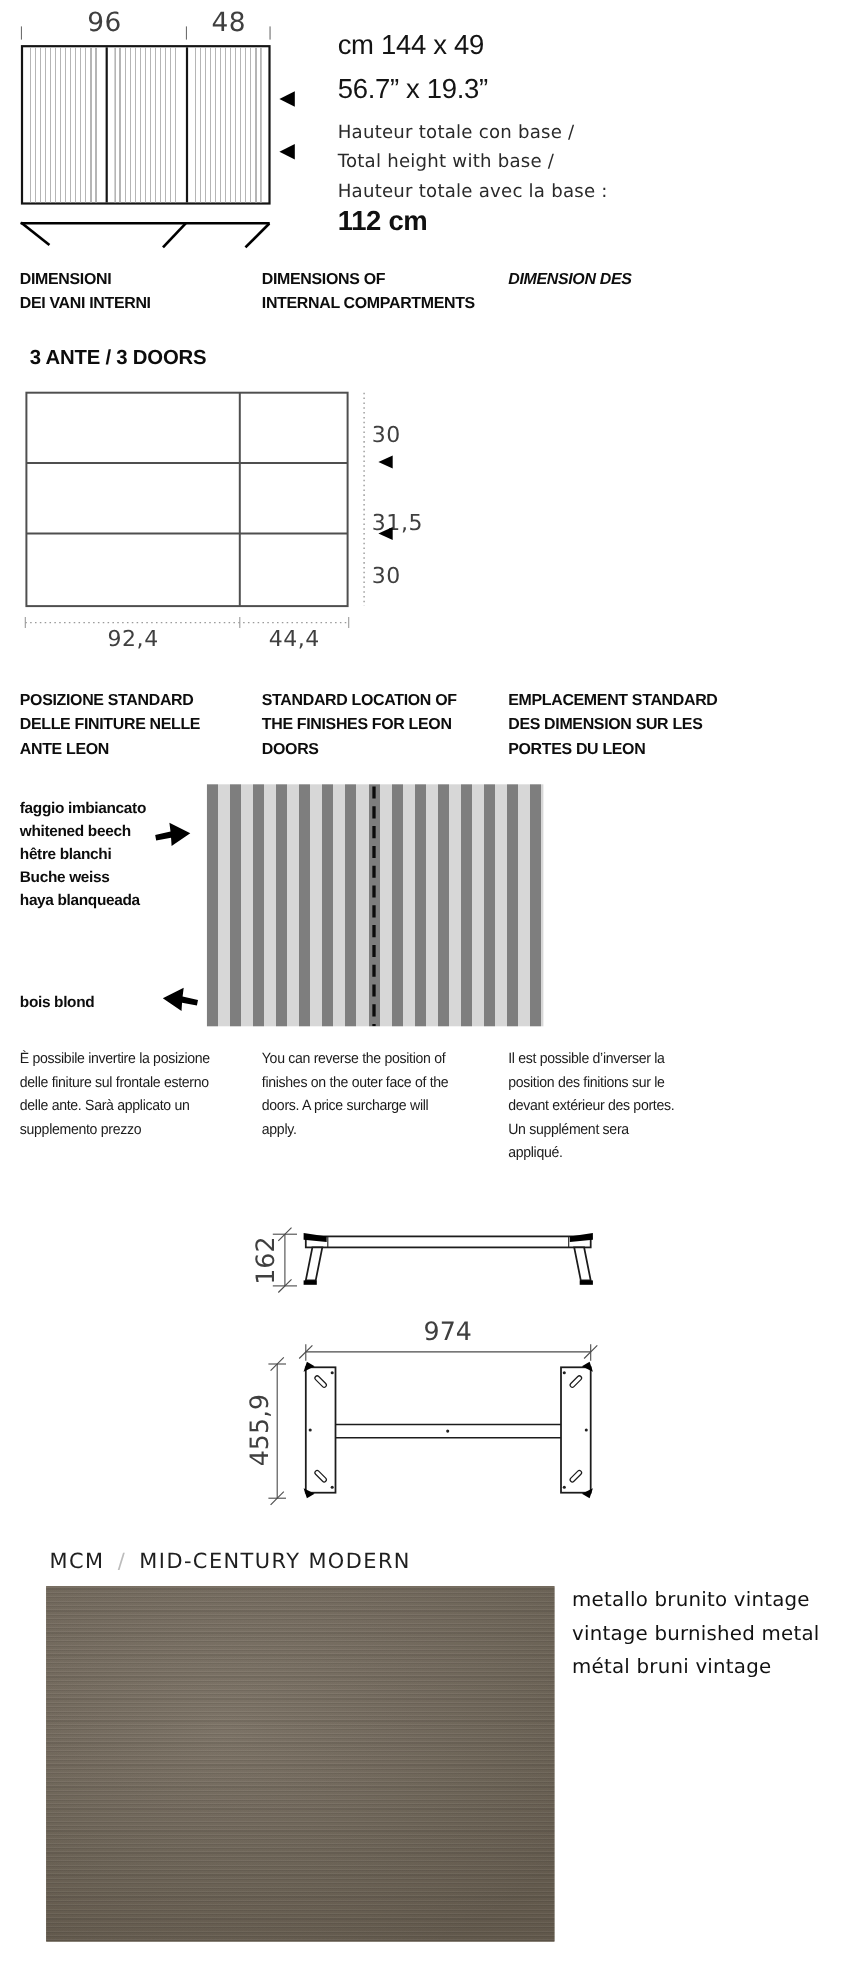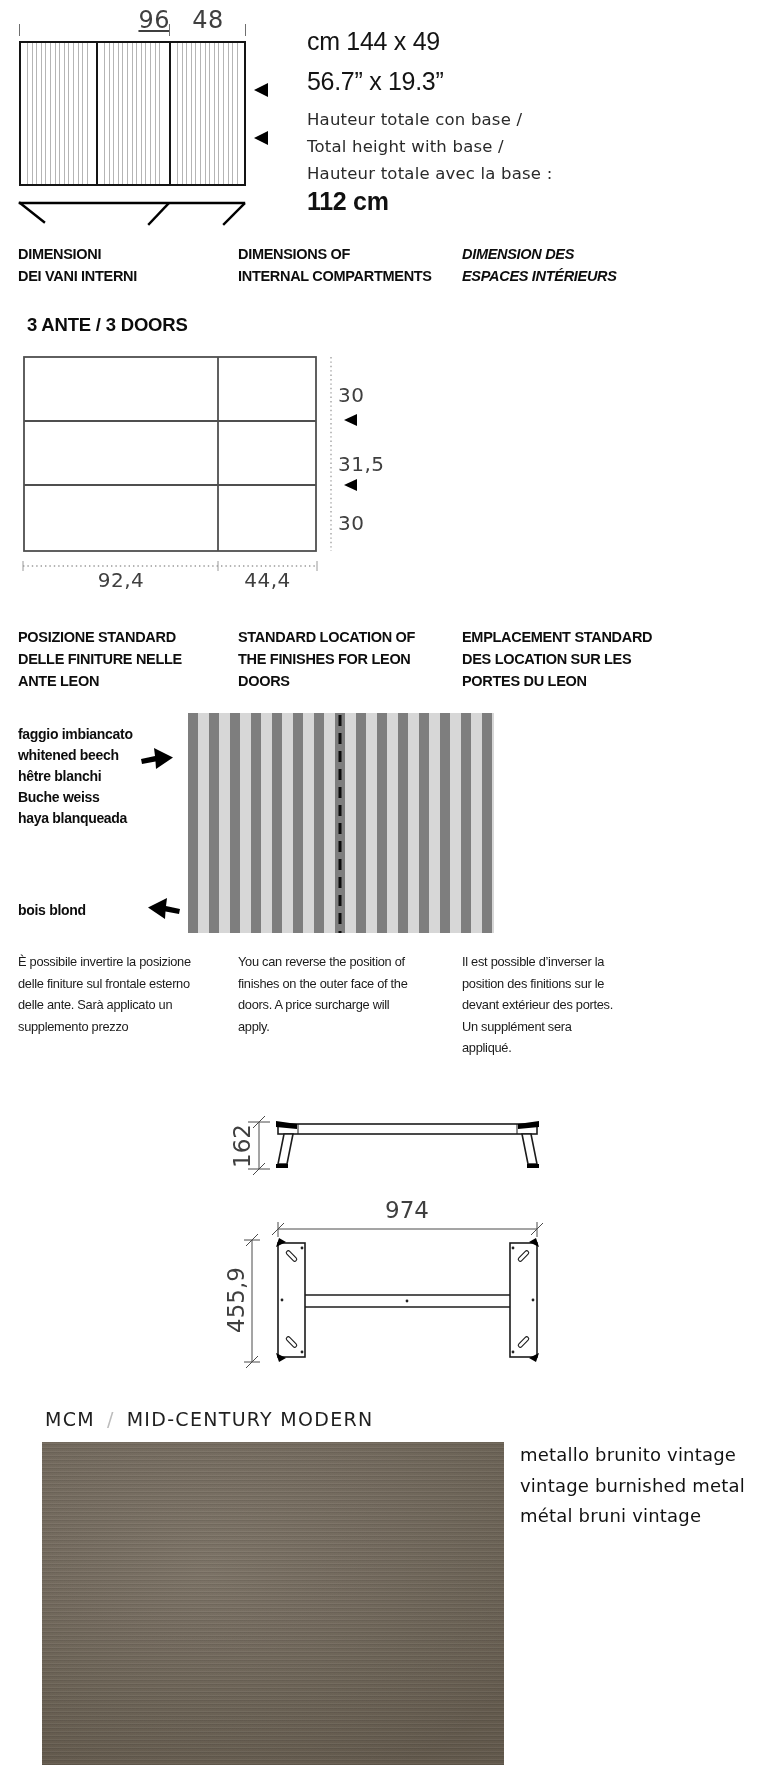--- a/index.html
+++ b/index.html
@@ -29,21 +29,21 @@
   .mcm{display:flex;align-items:baseline;font-size:19px;letter-spacing:1.3px;color:#1f1f1f;}
   .mcm .slash{color:#bcbcbc;margin:0 12px;}
   .mlabel{font-size:18px;line-height:30.5px;color:#121212;letter-spacing:0.2px;}
   svg text{font-family:"DejaVu Sans",sans-serif;fill:#3f3f3f;}
 </style>
 </head>
 <body>
 
 <div class="page">
 
-  <div class="abs geo dimnum" style="left:20px;top:8px;width:150px;text-align:right;font-size:24px;text-decoration:underline;">96</div>
+  <div class="abs geo dimnum" style="left:20px;top:8px;width:150px;text-align:center;font-size:24px;">96</div>
   <div class="abs geo dimnum" style="left:170px;top:8px;width:76px;text-align:center;font-size:24px;">48</div>
   <div class="abs tick" style="left:19px;top:24px;"></div>
   <div class="abs tick" style="left:169px;top:24px;"></div>
   <div class="abs tick" style="left:245px;top:24px;"></div>
 
   <div class="abs cab" style="left:19px;top:41px;width:227px;height:145px;">
     <div class="door" style="width:33.5%;">
         <div class="flute"></div>
       </div>
     <div class="door" style="width:33%;">
@@ -78,21 +78,20 @@
   <div class="abs hdr" style="left:18px;top:243px;width:210px;">
     <div>DIMENSIONI</div>
     <div>DEI VANI INTERNI</div>
   </div>
   <div class="abs hdr" style="left:238px;top:243px;width:220px;">
     <div>DIMENSIONS OF</div>
     <div>INTERNAL COMPARTMENTS</div>
   </div>
   <div class="abs hdr" style="left:462px;top:243px;width:260px;font-style:italic;">
     <div>DIMENSION DES</div>
-    <div>ESPACES INTÉRIEURS</div>
   </div>
 
   <div class="abs cond" style="left:27px;top:314px;font-size:18.5px;font-weight:bold;letter-spacing:-0.2px;color:#0c0c0c;">3 ANTE / 3 DOORS</div>
 
   <svg class="abs" style="left:0;top:350px;" width="400" height="245" viewBox="0 0 400 245">
     <g stroke="#4f4f4f" stroke-width="1.8" fill="none">
       <rect x="24" y="7" width="292" height="194"></rect>
       <line x1="218" y1="7" x2="218" y2="201"></line>
       <line x1="24" y1="71" x2="316" y2="71"></line>
       <line x1="24" y1="135" x2="316" y2="135"></line>
@@ -103,40 +102,40 @@
     </g>
     <g stroke="#9a9a9a" stroke-width="1">
       <line x1="23" y1="211" x2="23" y2="221"></line>
       <line x1="218" y1="211" x2="218" y2="221"></line>
       <line x1="317" y1="211" x2="317" y2="221"></line>
     </g>
   </svg>
 
   <div class="abs geo dimnum" style="left:338px;top:385px;">30</div>
   <div class="abs tri-left small" style="left:344px;top:414px;"></div>
-  <div class="abs geo dimnum" style="left:338px;top:454px;">31,5</div>
+  <div class="abs geo dimnum" style="left:338px;top:465px;">31,5</div>
   <div class="abs tri-left small" style="left:344px;top:479px;"></div>
   <div class="abs geo dimnum" style="left:338px;top:513px;">30</div>
 
   <div class="abs geo dimnum" style="left:23px;top:570px;width:196px;text-align:center;">92,4</div>
   <div class="abs geo dimnum" style="left:218px;top:570px;width:99px;text-align:center;">44,4</div>
 
   <div class="abs hdr" style="left:18px;top:626px;width:210px;">
     <div>POSIZIONE STANDARD</div>
     <div>DELLE FINITURE NELLE</div>
     <div>ANTE LEON</div>
   </div>
   <div class="abs hdr" style="left:238px;top:626px;width:220px;">
     <div>STANDARD LOCATION OF</div>
     <div>THE FINISHES FOR LEON</div>
     <div>DOORS</div>
   </div>
   <div class="abs hdr" style="left:462px;top:626px;width:260px;">
     <div>EMPLACEMENT STANDARD</div>
-    <div>DES LOCATION SUR LES</div>
+    <div>DES DIMENSION SUR LES</div>
     <div>PORTES DU LEON</div>
   </div>
 
   <div class="abs flabel" style="left:18px;top:724px;">
     <div>faggio imbiancato</div>
     <div>whitened beech</div>
     <div>hêtre blanchi</div>
     <div>Buche weiss</div>
     <div>haya blanqueada</div>
   </div>

